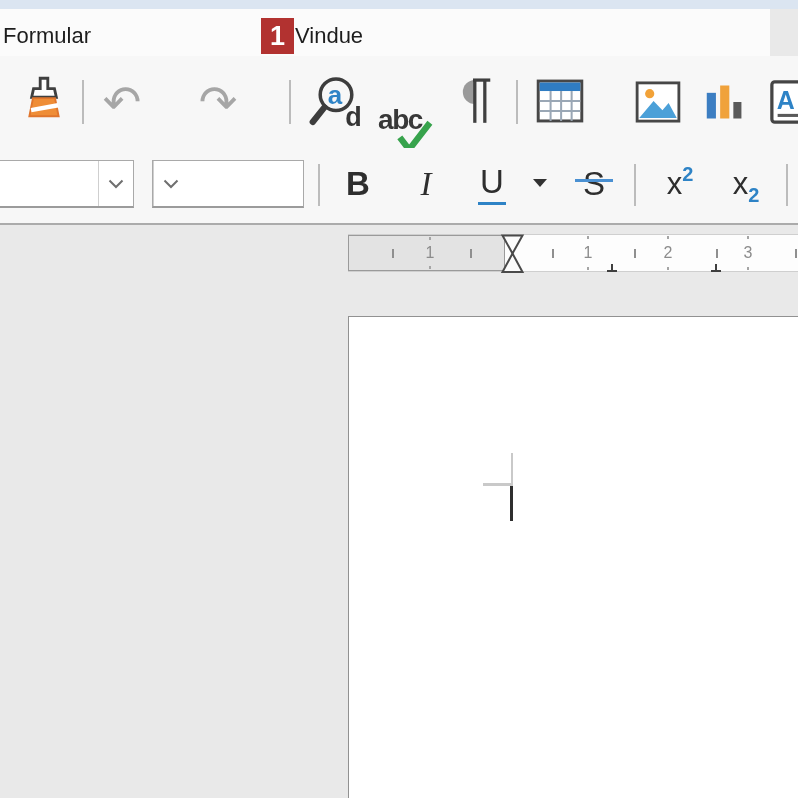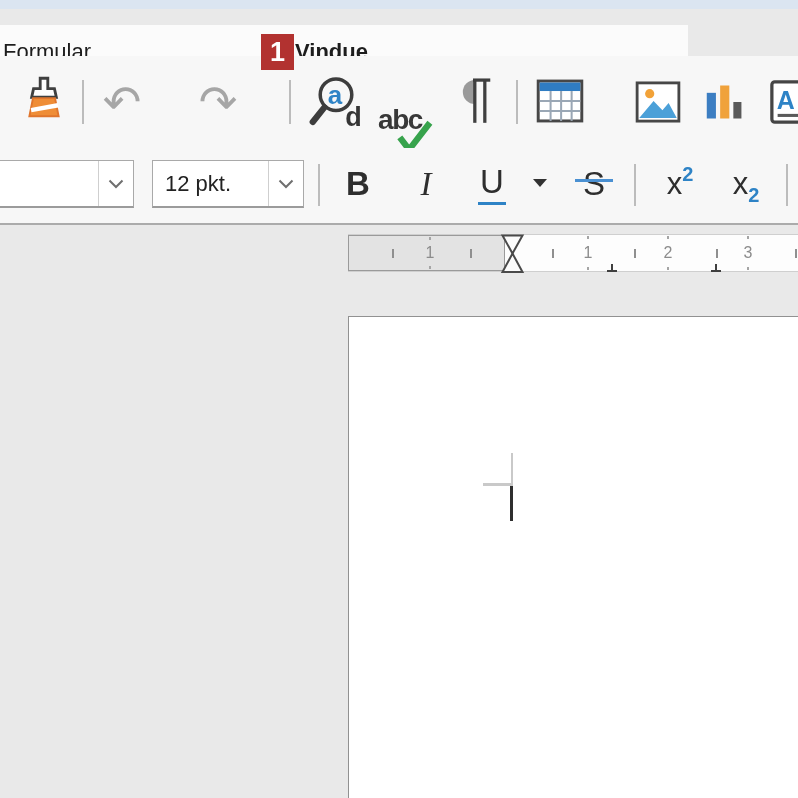--- a/index.html
+++ b/index.html
@@ -2,24 +2,24 @@
 <html><head>
 <meta charset="utf-8">
 <style>
   * { margin:0; padding:0; box-sizing:border-box; }
   html,body { width:798px; height:798px; overflow:hidden; background:#e9e9e9;
               font-family:"Liberation Sans",sans-serif; }
   #screen { position:relative; width:798px; height:798px; }
 
   
   .top-strip { position:absolute; left:0; top:0; width:798px; height:9px; background:#dbe5f1; }
-  .menubar  { position:absolute; left:0; top:9px; width:688px; height:47px; background:#fbfbfb;margin-top:16px; }
+  .menubar  { position:absolute; left:0; top:9px; width:770px; height:47px; background:#fbfbfb; }
   .menu-item { position:absolute; top:0; height:47px; display:flex; align-items:center;
                padding-top:6px; font-size:22px; color:#1d1d1d; cursor:default; }
-  .mi-0 { left:3px; }  .mi-1 { left:133px; } .mi-2 { left:295px;font-weight:bold; } .mi-3 { left:406px; }
+  .mi-0 { left:3px; }  .mi-1 { left:133px; } .mi-2 { left:295px; } .mi-3 { left:406px; }
   .som-badge { position:absolute; left:261px; top:9px; width:33px; height:36px;
                background:#b23230; color:#ffffff; font-size:27px; font-weight:bold;
                display:flex; align-items:center; justify-content:center; z-index:5; }
 
   
   .toolbar1 { position:absolute; left:0; top:56px; width:798px; height:92px; background:#f7f7f7; }
   .toolbar2 { position:absolute; left:0; top:148px; width:798px; height:77px; background:#f7f7f7;
               border-bottom:2px solid #ababab; }
   .tb-sep { position:absolute; width:2px; background:#bcbcbc; }
   .t1-sep { top:24px; height:44px; }
@@ -184,21 +184,20 @@
     <div class="combo" style="left:-46px;width:180px;">
       <div class="combo-text"></div>
       <div class="combo-arrow">
         <svg width="16" height="10" viewBox="0 0 16 10">
           <polyline points="1.5,1.5 8,8 14.5,1.5" fill="none" stroke="#6f6f6f" stroke-width="2"></polyline>
         </svg>
       </div>
     </div>
 
     <div class="combo" style="left:152px;width:152px;">
-      <div class="combo-text">12 pkt.</div>
       <div class="combo-arrow">
         <svg width="16" height="10" viewBox="0 0 16 10">
           <polyline points="1.5,1.5 8,8 14.5,1.5" fill="none" stroke="#6f6f6f" stroke-width="2"></polyline>
         </svg>
       </div>
     </div>
 
     <div class="tb-sep t2-sep" style="left:318px;"></div>
 
     <div class="fmt fmt-b" style="left:336px;">

